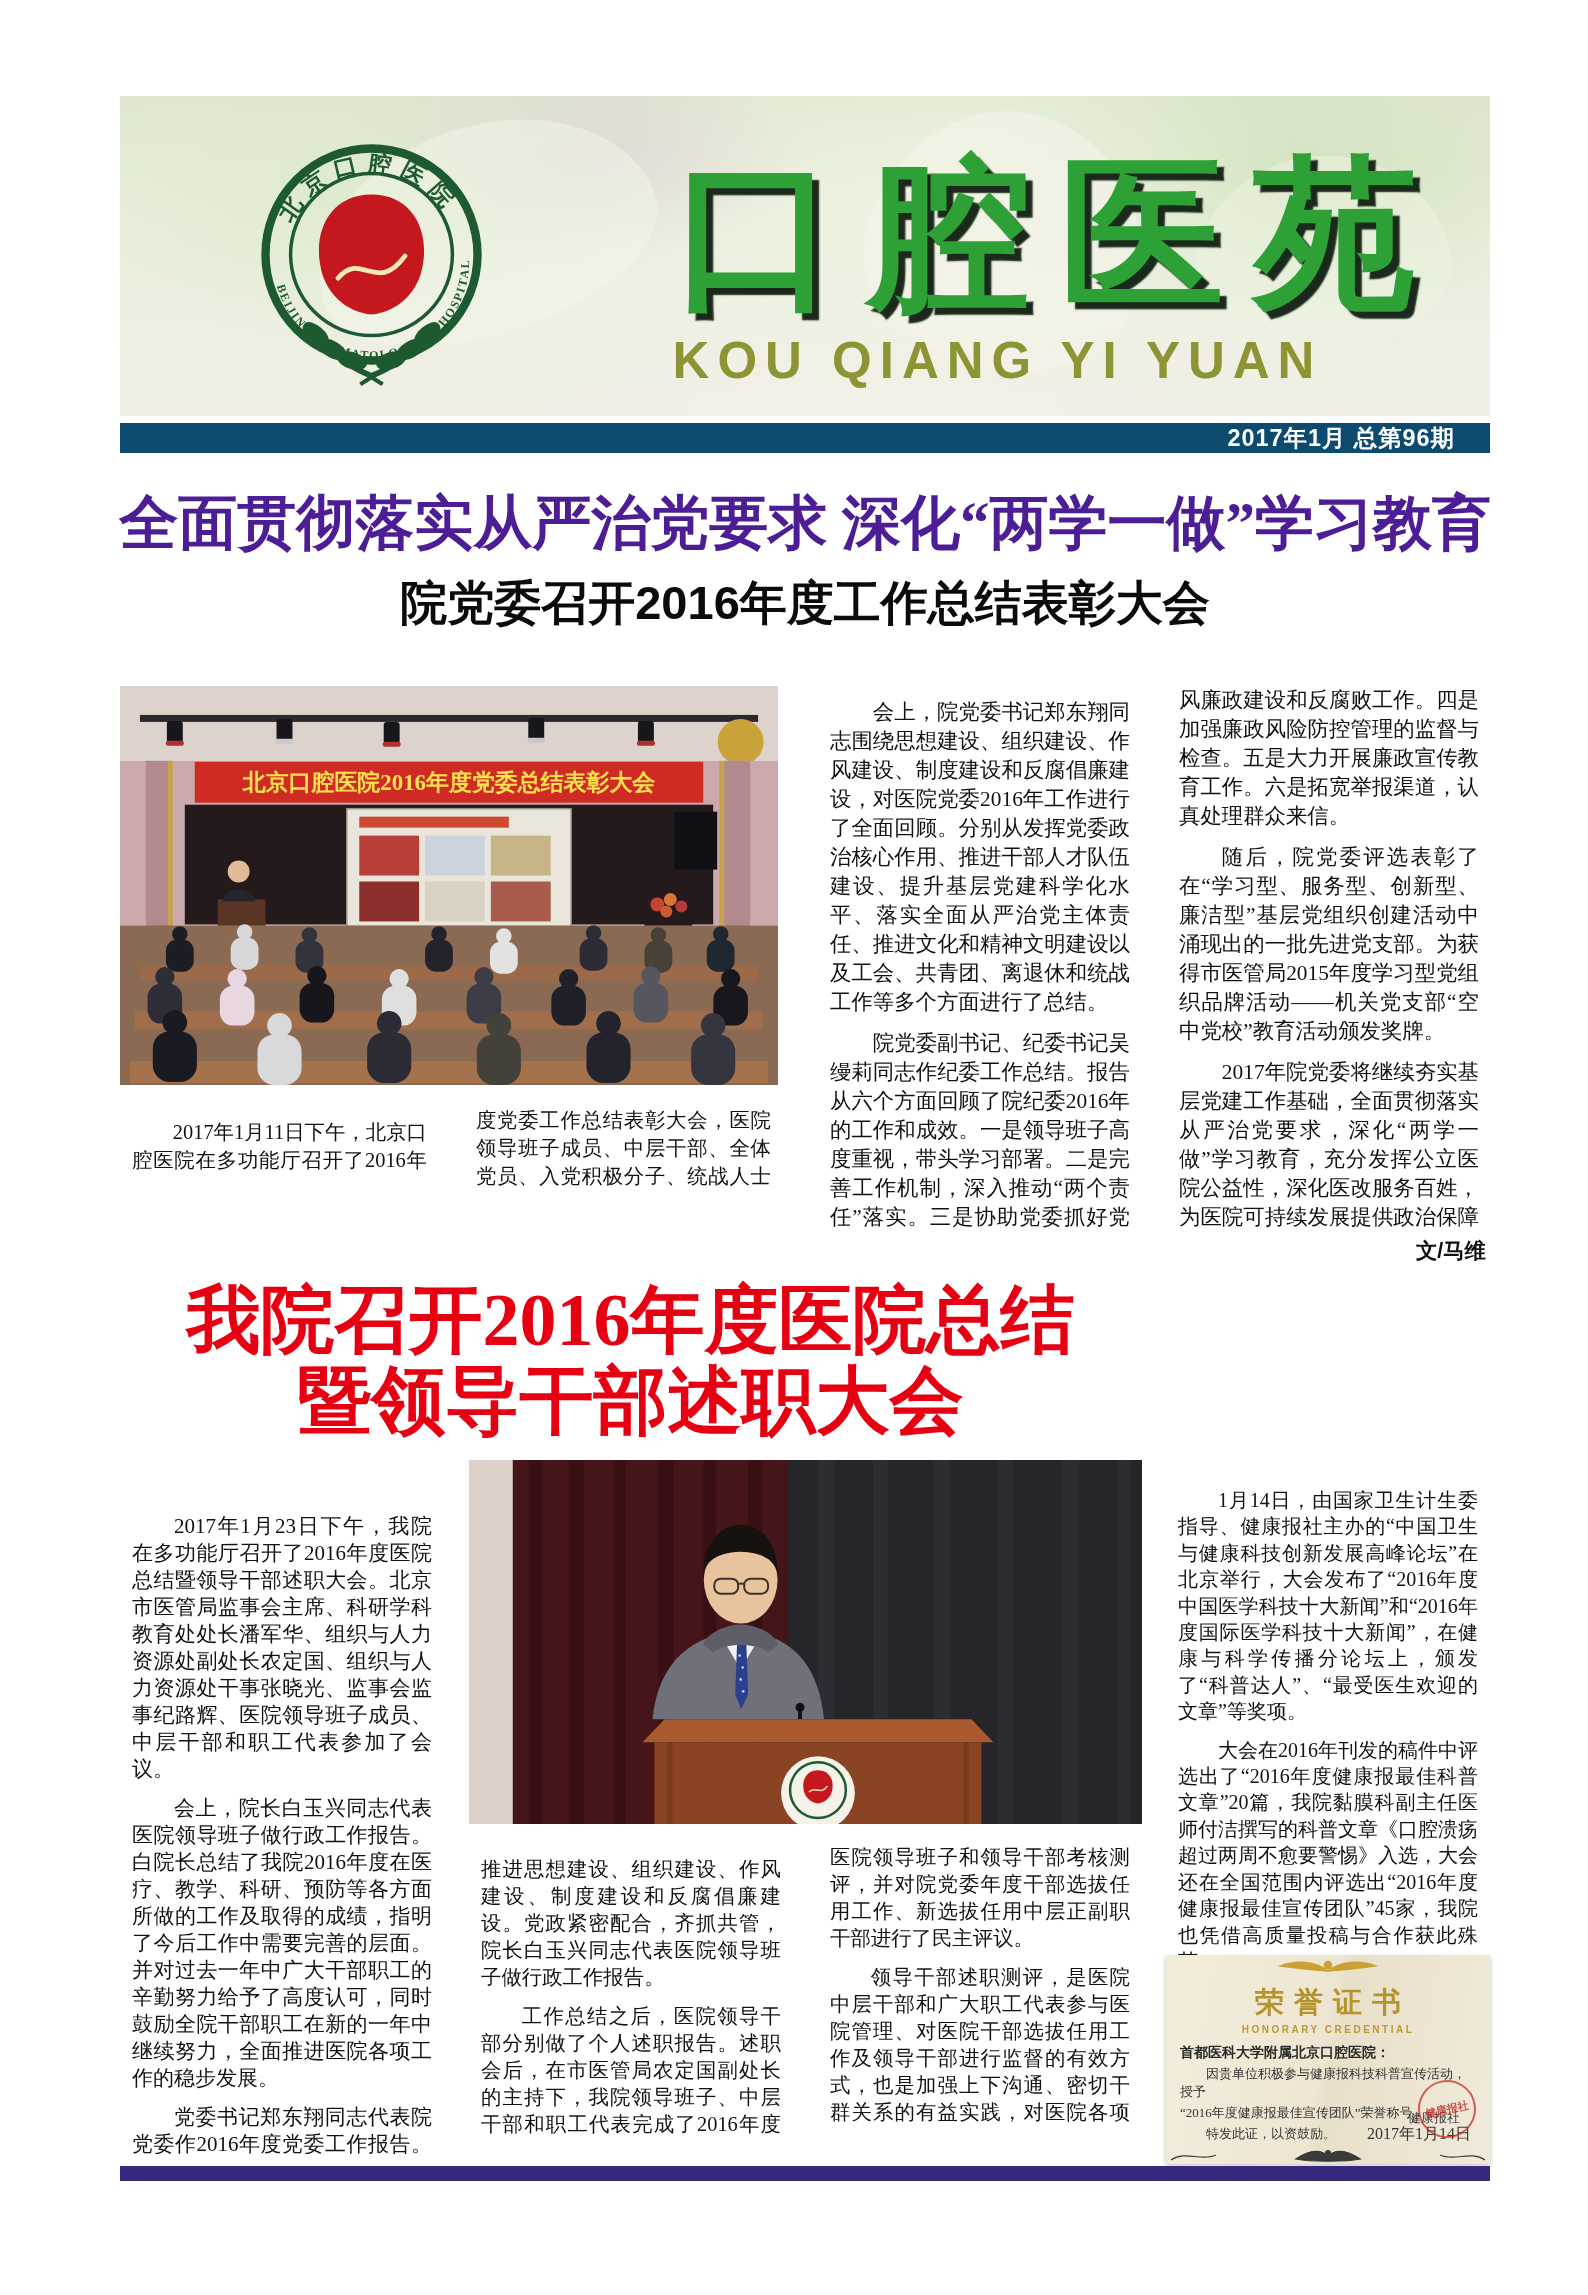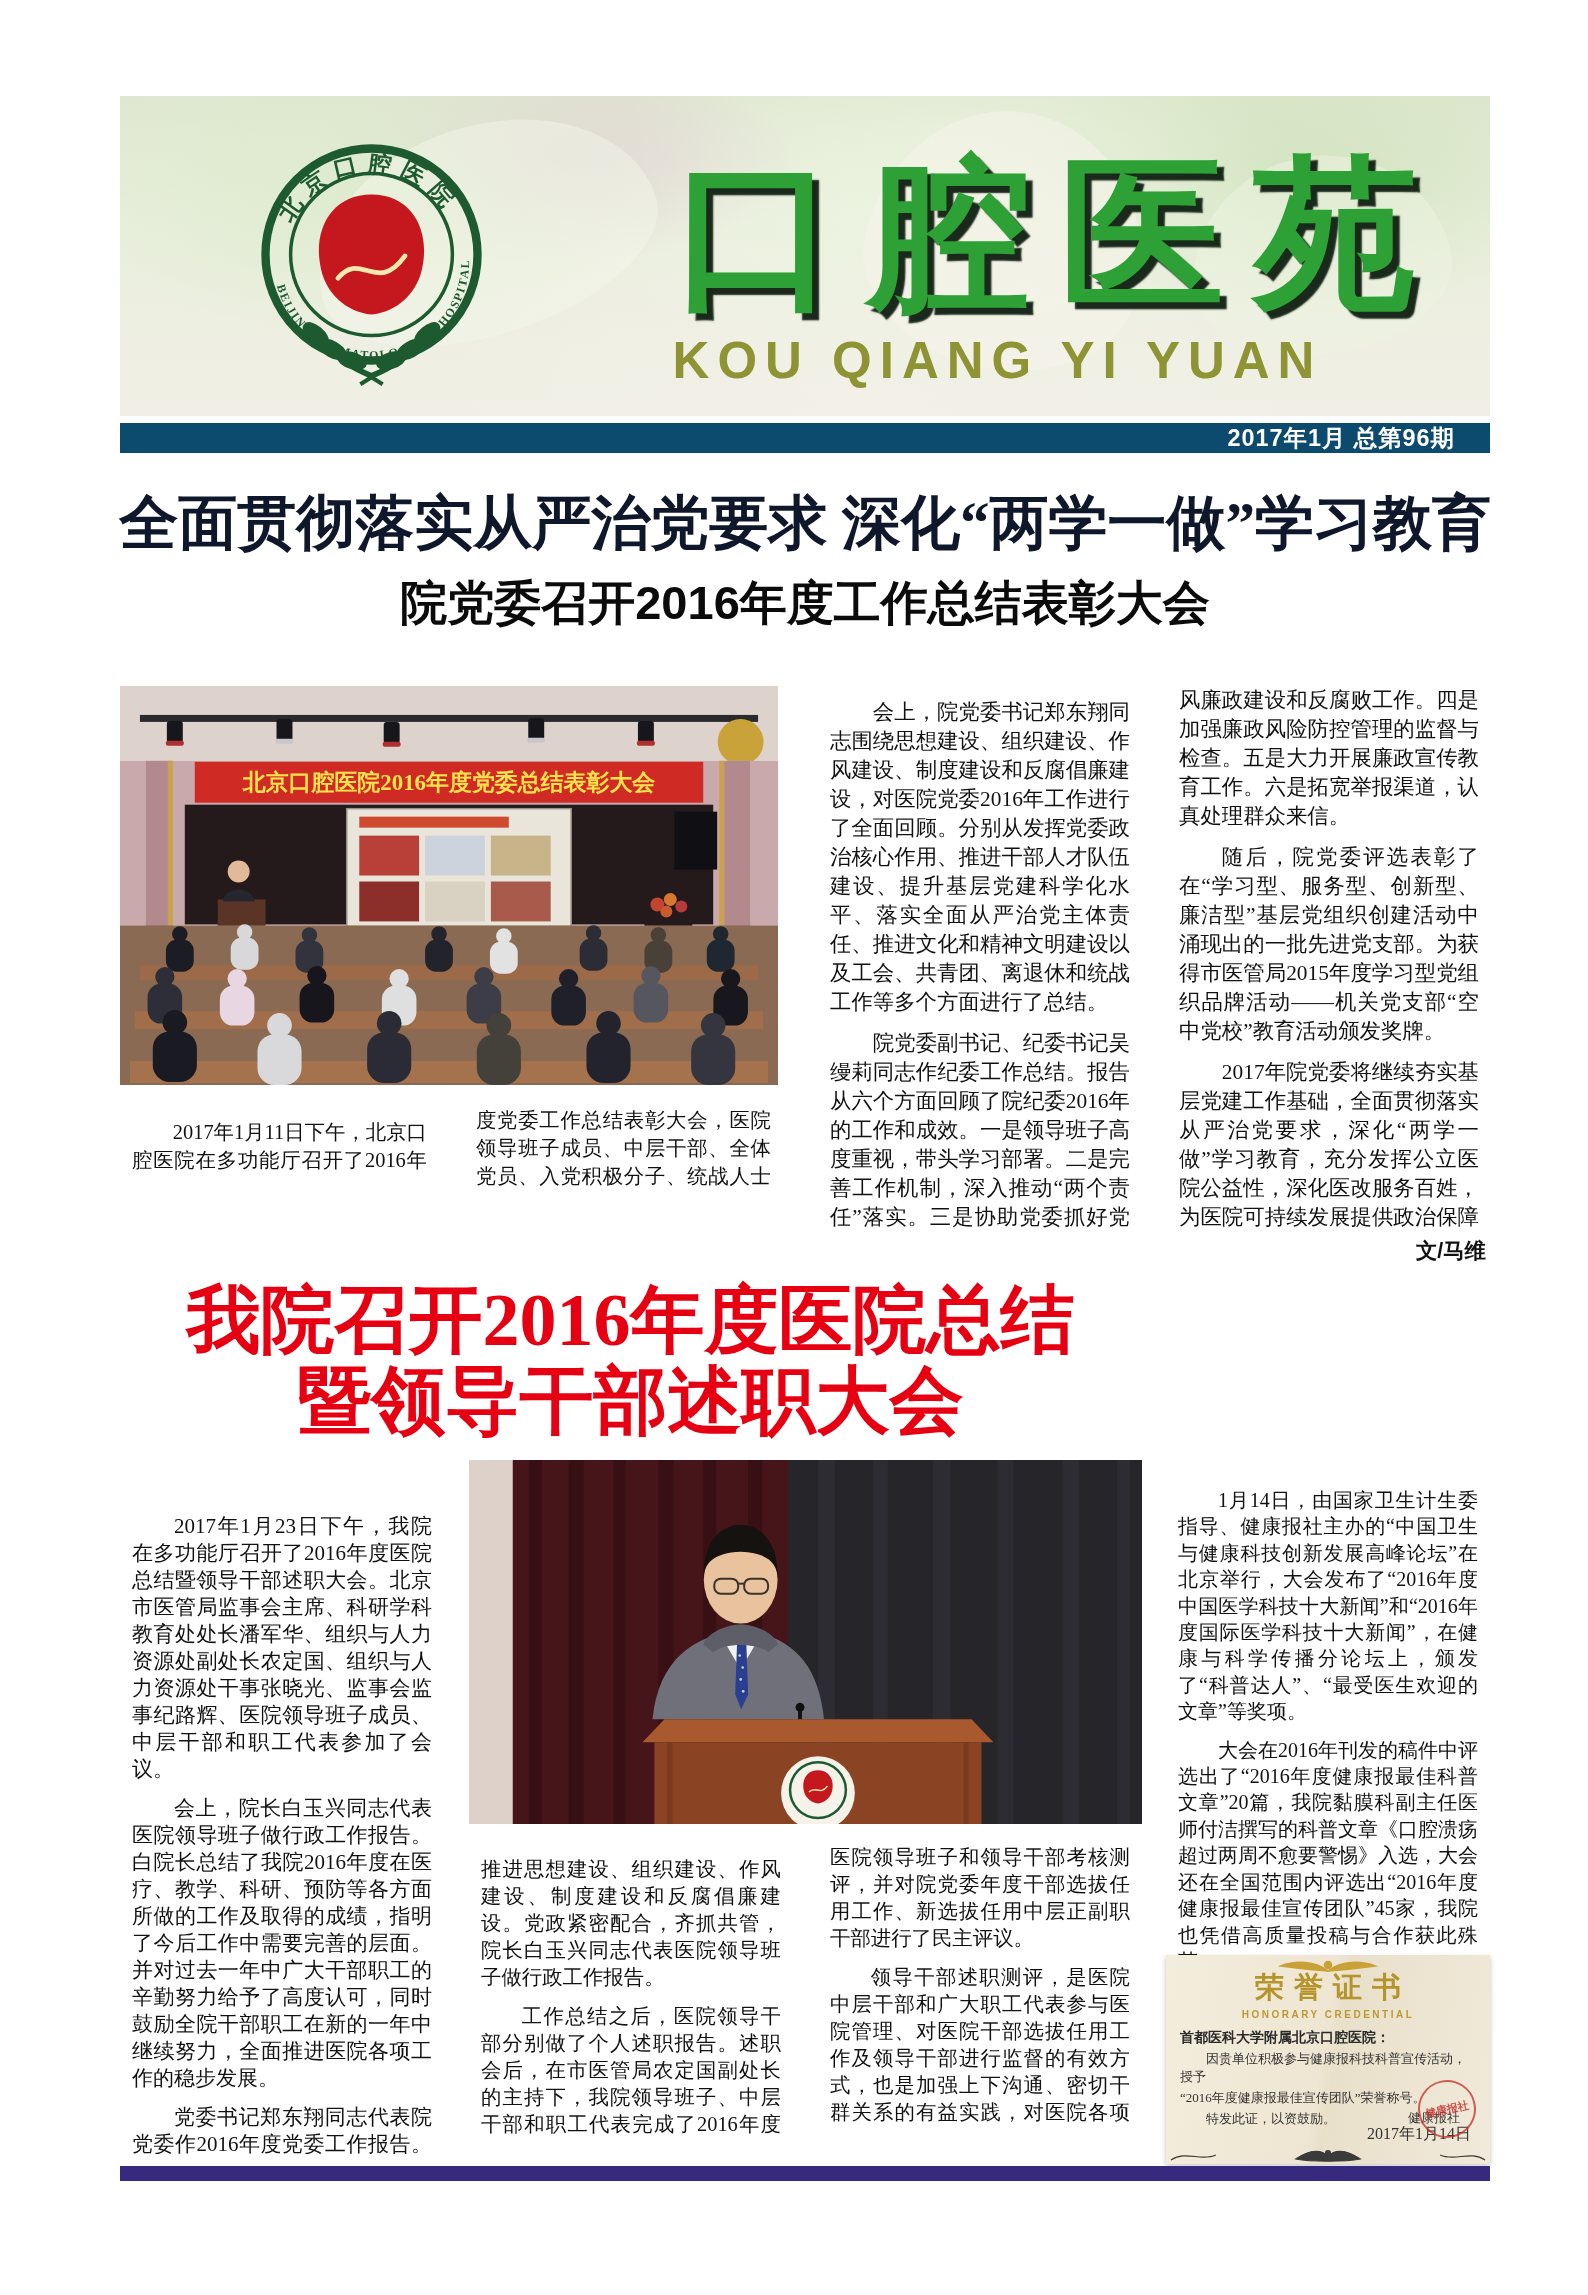--- a/index.html
+++ b/index.html
@@ -22,21 +22,21 @@
     font-size:51px;font-weight:800;letter-spacing:8px;color:#8e9434;
     font-family:"Liberation Sans",sans-serif;white-space:nowrap;}
   .logo-wrap{position:absolute;left:112px;top:22.4px;width:279px;height:287px;}
   
   .issue-bar{position:absolute;left:120px;top:423px;width:1370px;height:30px;background:#0c4a6e;}
   .issue-bar span{position:absolute;right:35px;top:0;line-height:30px;color:#fff;
     font-size:23.4px;font-weight:700;font-family:"Liberation Sans",sans-serif;letter-spacing:1px;}
   .footer-bar{position:absolute;left:120px;top:2166px;width:1370px;height:15px;background:#372a7e;}
   
   .headline-red{position:absolute;left:100px;top:484px;width:1410px;text-align:center;
-    font-size:59px;font-weight:900;color:#0f172a;white-space:nowrap;
+    font-size:59px;font-weight:900;color:#4c1d95;white-space:nowrap;
     font-family:"Liberation Serif",serif;}
   .headline-sub{position:absolute;left:120px;top:572px;width:1370px;text-align:center;
     font-size:47px;font-weight:900;color:#0b0b0b;white-space:nowrap;
     font-family:"Liberation Sans",sans-serif;}
   
   .bodytext p{margin:12px;text-indent:2em;text-align:justify;}
   .cols2{column-count:2;column-gap:25px;column-fill:auto;}
   .byline{font-weight:700;text-align:right;font-family:"Liberation Sans",sans-serif;}
   
   .article1{position:absolute;left:120px;top:678px;width:1370px;height:583px;}
@@ -60,21 +60,21 @@
   .a2below{position:absolute;left:349px;top:568px;width:673px;height:319px;
     font-size:20.4px;line-height:27px;overflow:hidden;}
   .a2below .byline{font-size:20.4px;}
   .health{position:absolute;left:1046px;top:199px;width:324px;height:503px;
     font-size:20px;line-height:26.4px;overflow:hidden;}
   .health .byline{font-size:20px;margin-top:2px;}
   
   .certificate{position:absolute;left:1046px;top:679px;width:324px;height:209px;
     background:linear-gradient(100deg,#f3eddc 0%,#eee6d2 48%,#e9e0ca 52%,#f1eada 100%);
     box-shadow:0 1.5px 5px rgba(0,0,0,.25);overflow:hidden;}
-  .cert-title{margin-top:13px;text-align:center;font-size:29px;font-weight:900;color:#b5942c;
+  .cert-title{margin-top:28px;text-align:center;font-size:29px;font-weight:900;color:#b5942c;
     letter-spacing:10px;text-indent:10px;font-family:"Liberation Serif",serif;}
   .cert-sub{text-align:center;font-size:10px;font-weight:700;color:#bb9a33;letter-spacing:2.5px;
     font-family:"Liberation Sans",sans-serif;margin-top:1px;}
   .cert-to{margin:9px 14px 0;font-size:14px;font-weight:700;color:#2a2a2a;}
   .cert-line{margin:3px 14px 0;font-size:13px;color:#333;}
   .cert-ind{text-indent:2em;}
   .cert-issuer{position:absolute;right:30px;bottom:37px;font-size:13px;color:#333;}
   .cert-date{position:absolute;right:19px;bottom:19px;font-size:16px;color:#333;}
   .cert-seal{position:absolute;right:14px;bottom:26px;width:54px;height:54px;border-radius:50%;
     border:2.5px solid rgba(196,44,40,.75);color:rgba(196,44,40,.8);font-size:11px;font-weight:700;

